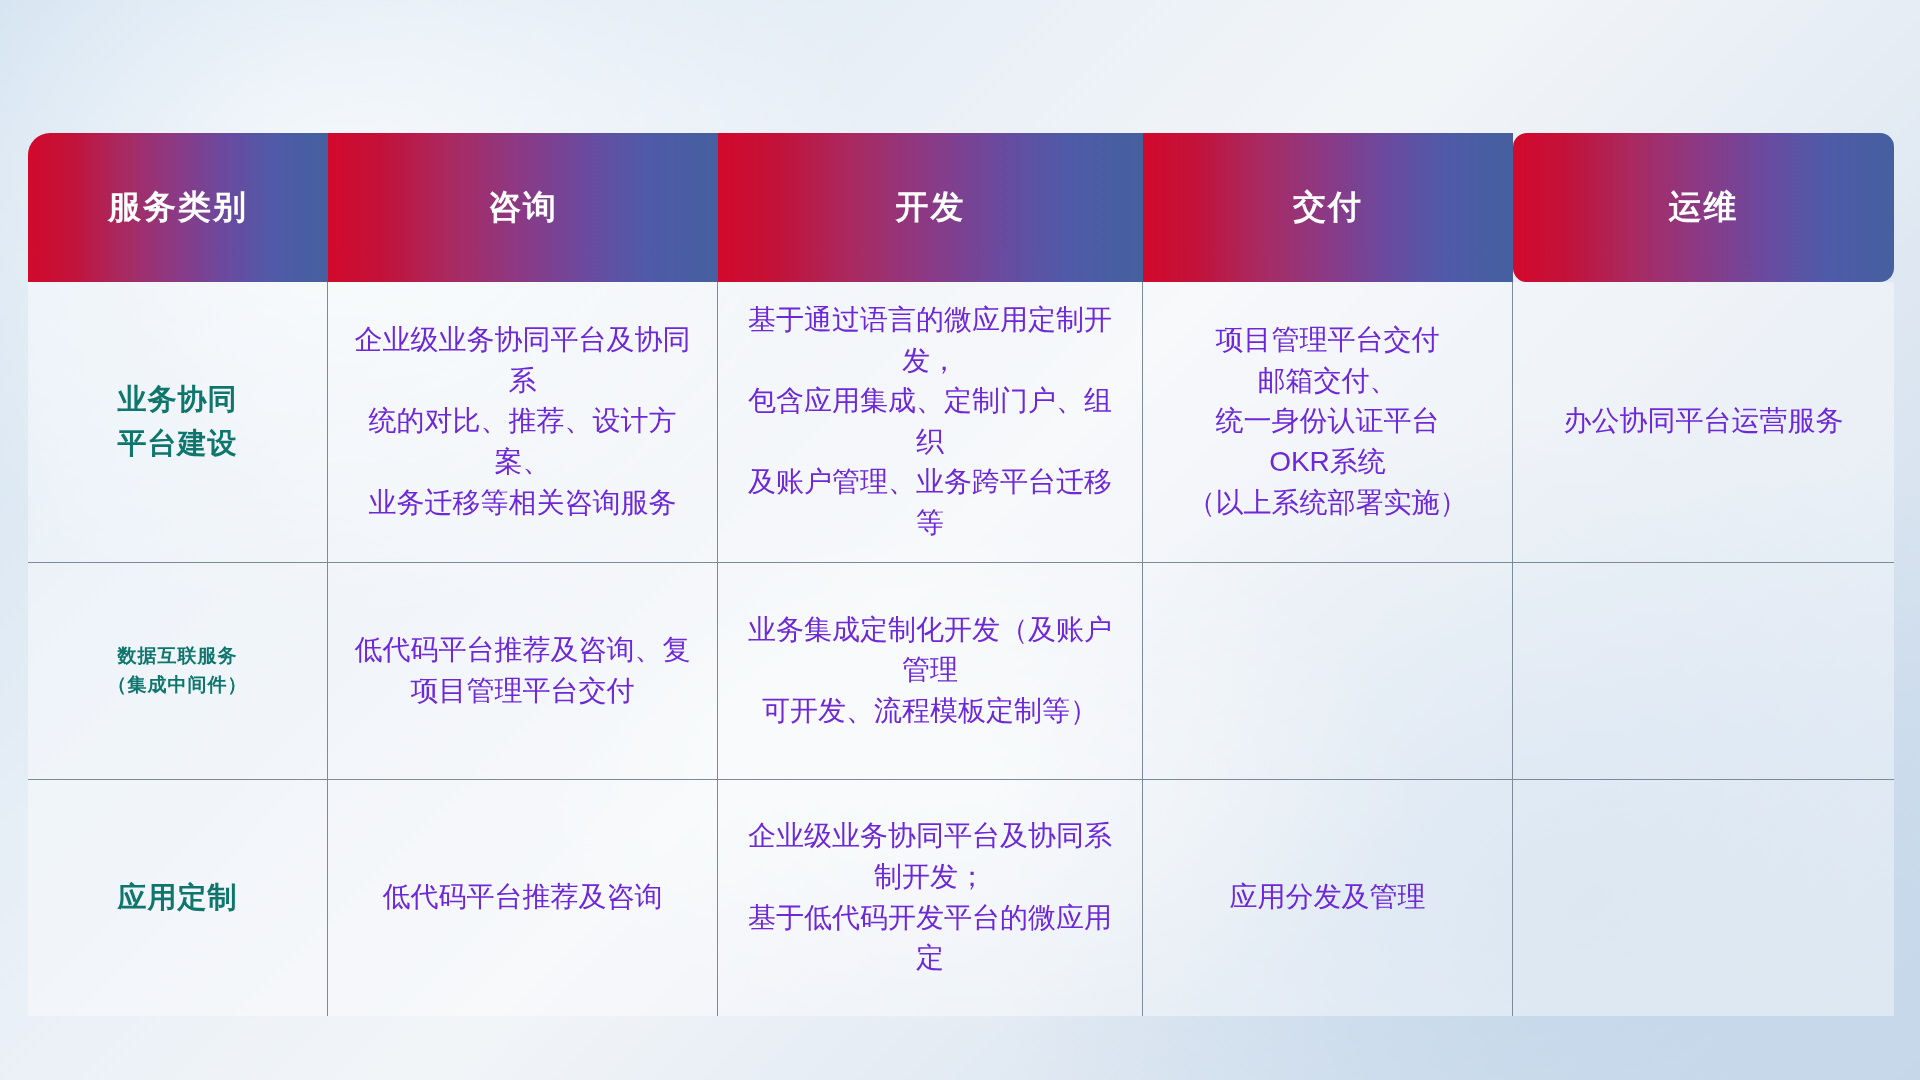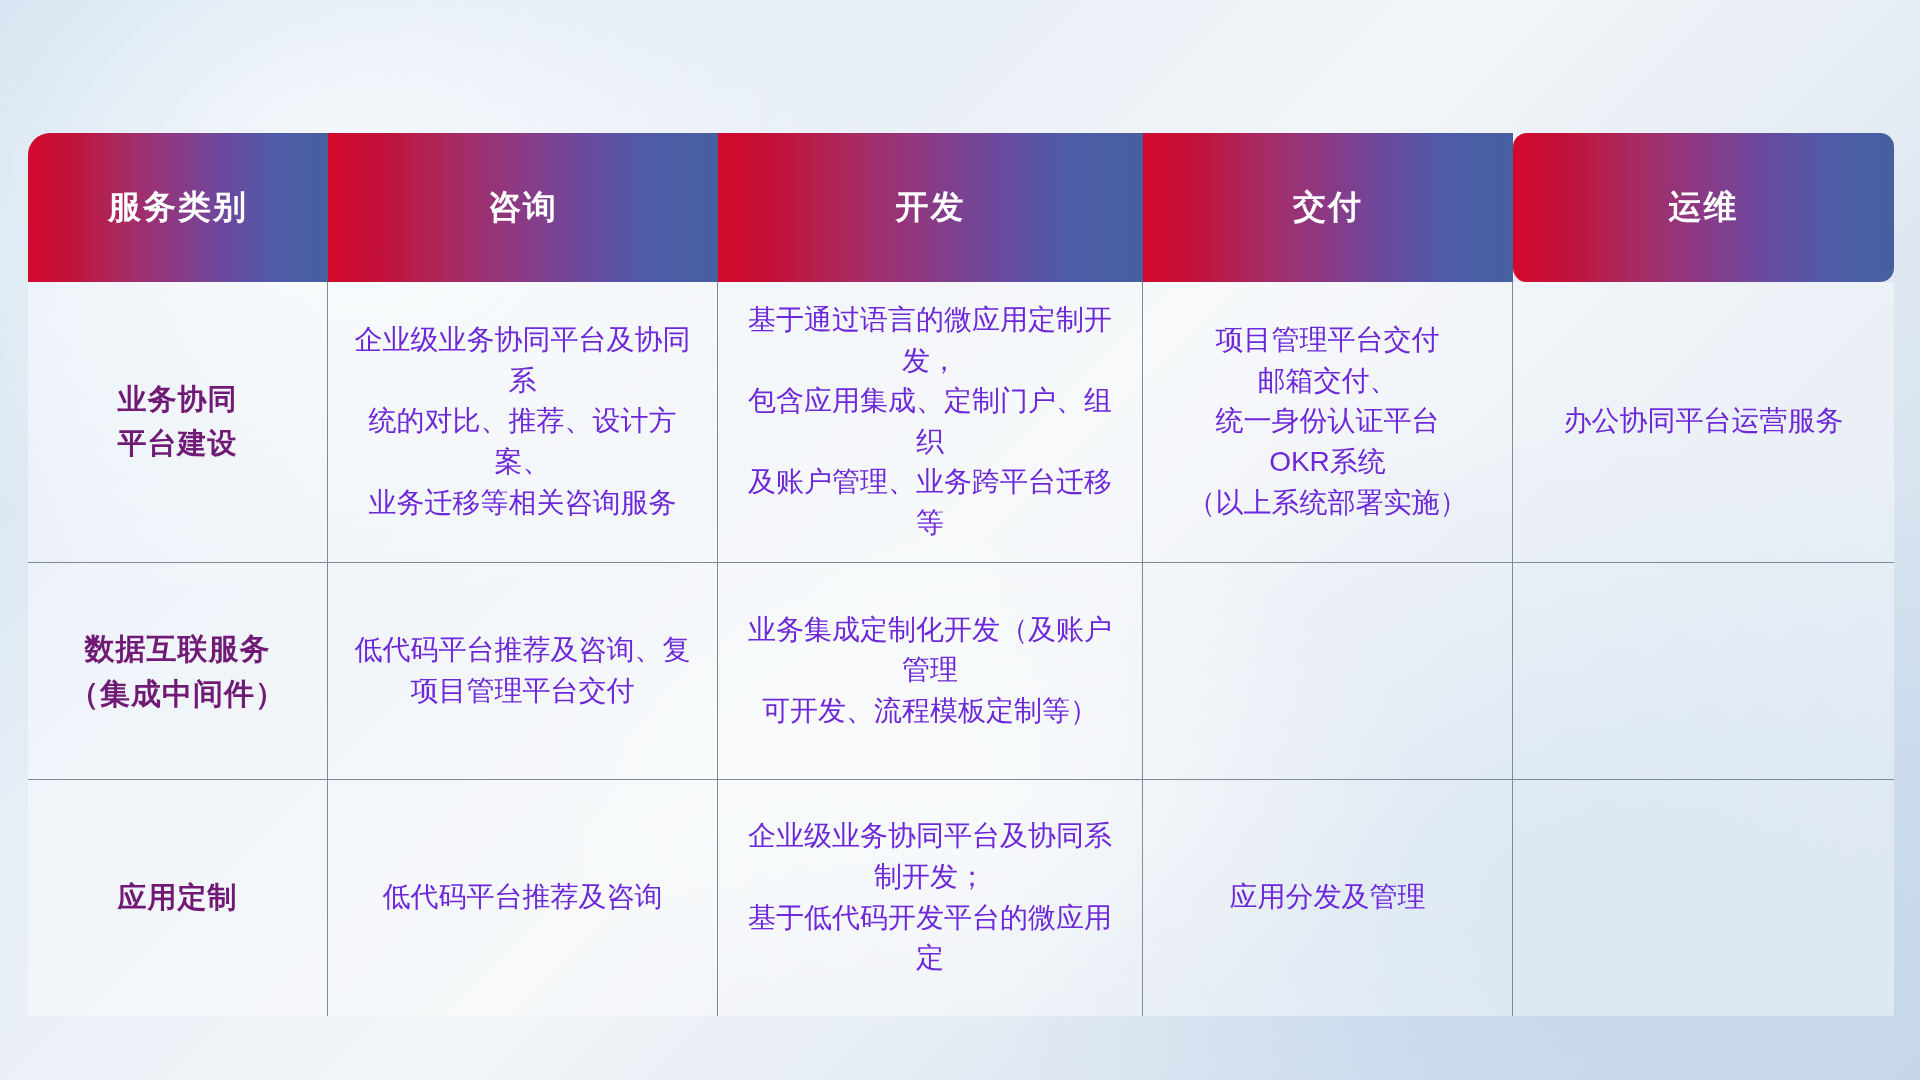--- a/index.html
+++ b/index.html
@@ -86,28 +86,28 @@
     line-height: 1.45;
     padding: 18px 22px;
     border-right: 1px solid #7d8a99;
     border-bottom: 1px solid #7d8a99;
     background: rgba(255,255,255,0.16);
   }
   tbody td:last-child { border-right: none; }
   tbody tr:last-child td { border-bottom: none; }
 
   tbody td.rowhead {
-    color: #701a75;
+    color: #0f766e;
     font-size: 29px;
     font-weight: bold;
     letter-spacing: 1px;
     border-right: 1px solid #7d8a99;
     line-height: 1.5;
   }
-  tbody td.rowhead.narrow { font-size: 30px; }
+  tbody td.rowhead.narrow { font-size: 19px; }
 
   tbody tr:nth-child(1) td { height: 220px; }
   tbody tr:nth-child(2) td { height: 180px; }
   tbody tr:nth-child(3) td { height: 200px; }
 
   .cell-lines span { display: block; }
 
   
   col.c0 { width: 300px; }
   col.c1 { width: 390px; }

